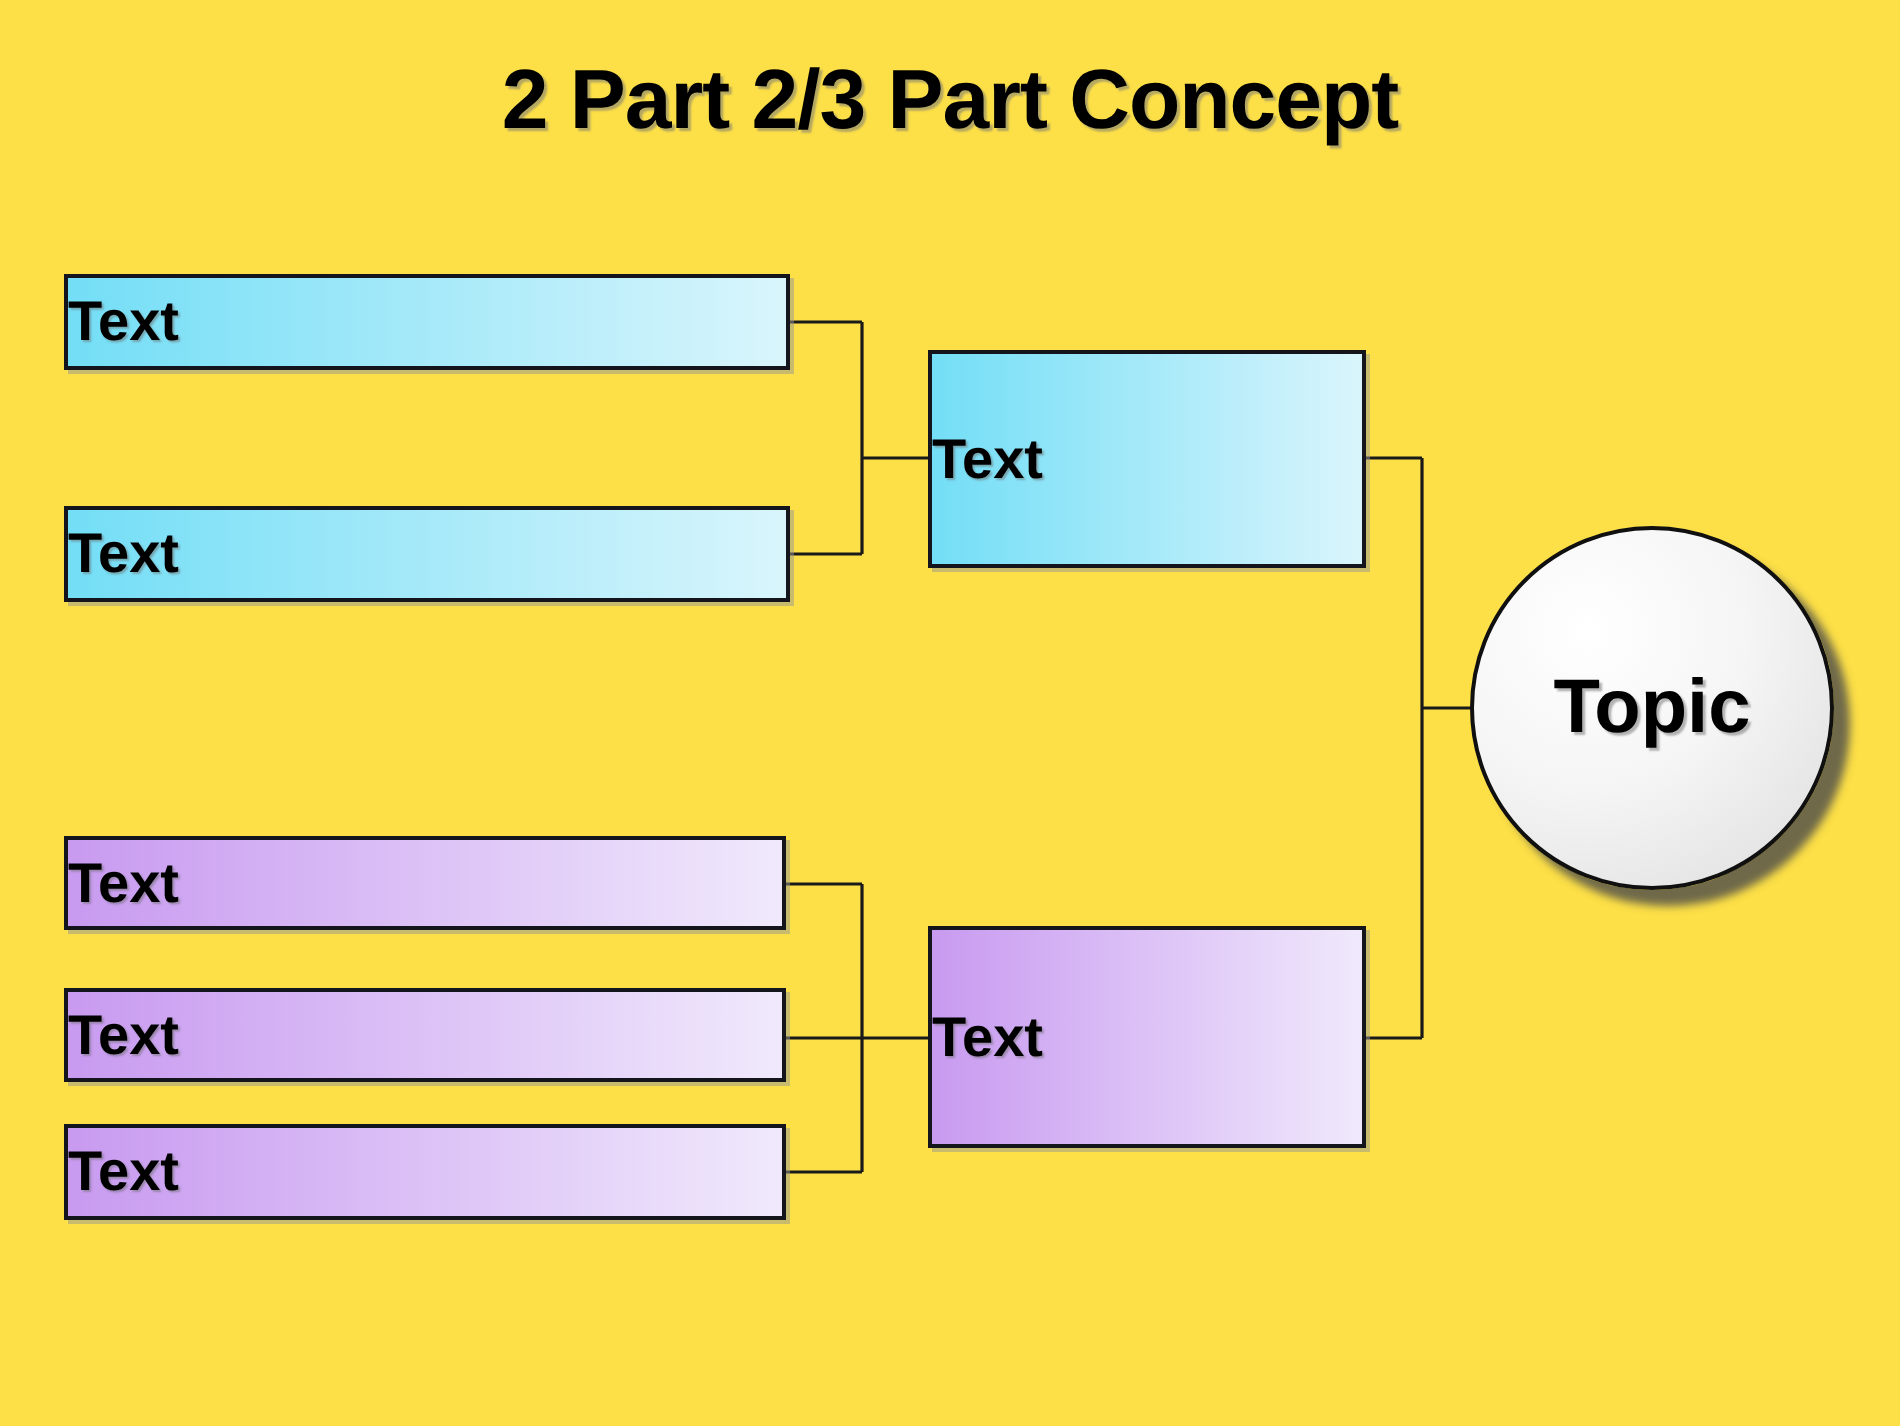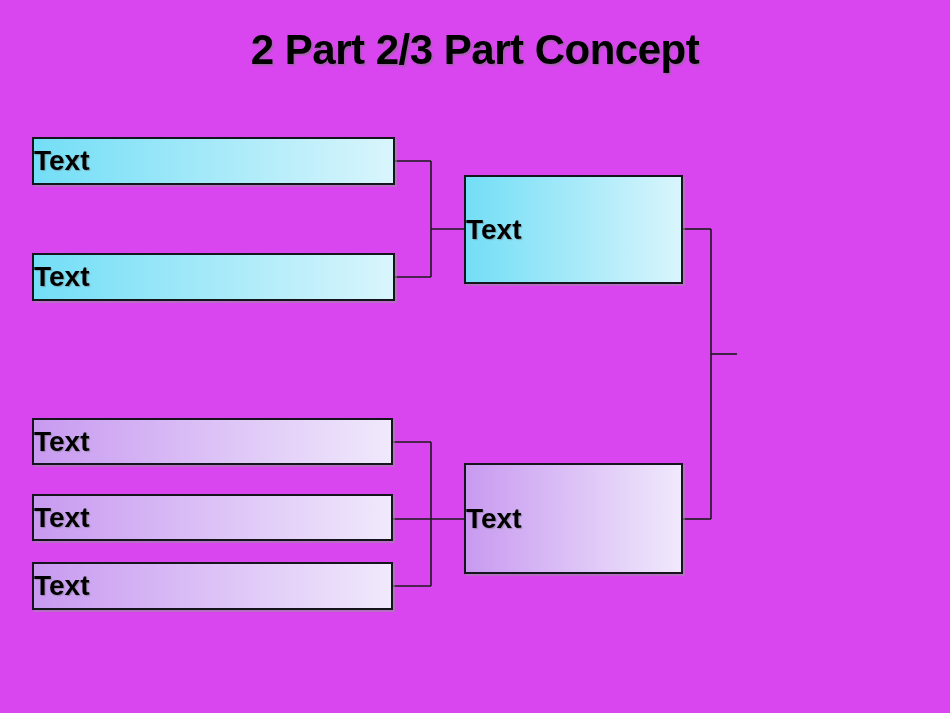--- a/index.html
+++ b/index.html
@@ -1,20 +1,20 @@
 <!DOCTYPE html>
 <html><head>
 <meta charset="utf-8">
 <style>
   html, body { margin: 0; padding: 0; background: #ffffff; }
   .canvas {
     position: relative;
     width: 950px;
     height: 713px;
-    background: #d946ef;
+    background: #fde047;
     overflow: hidden;
     font-family: "Liberation Sans", sans-serif;
     color: #000;
   }
   .page-title {
     position: absolute;
     top: 26px;
     left: 0;
     width: 100%;
     text-align: center;
@@ -111,14 +111,17 @@
   <div class="node purple child-bottom-2">
     <span>Text</span>
   </div>
   <div class="node purple child-bottom-3">
     <span>Text</span>
   </div>
   <div class="node purple parent-bottom">
     <span>Text</span>
   </div>
 
+  <div class="topic-circle">
+    <span>Topic</span>
+  </div>
 
 </div>
 
 </body></html>

